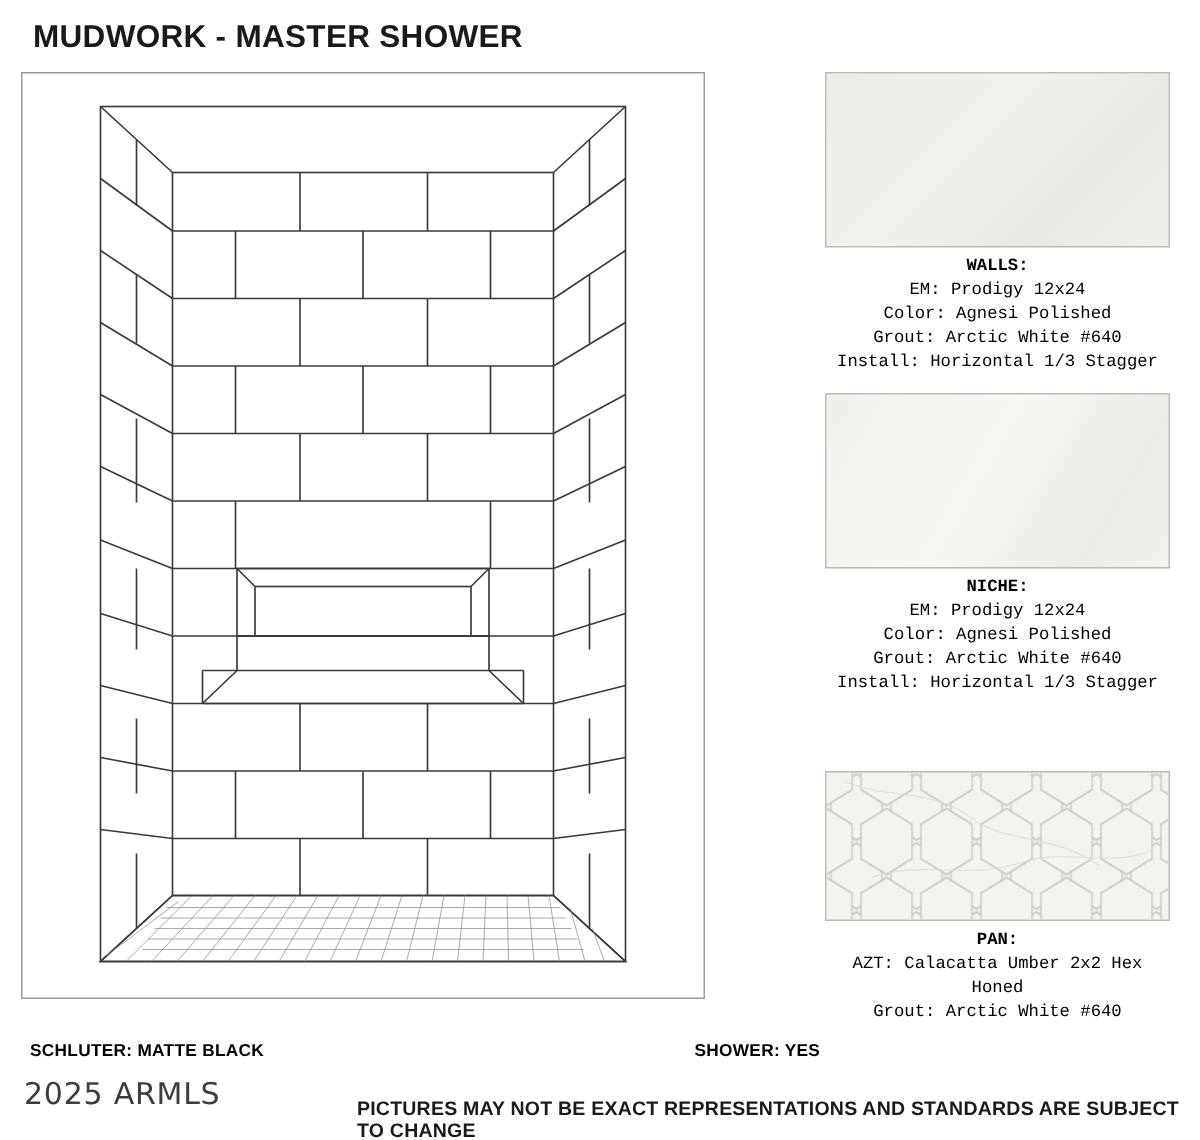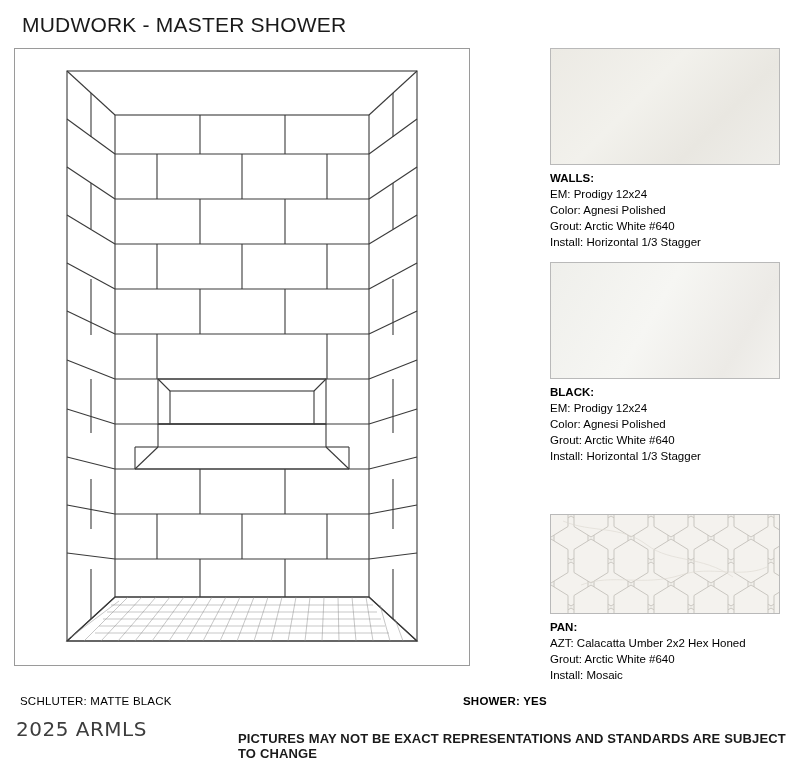--- a/index.html
+++ b/index.html
@@ -14,21 +14,21 @@
     font-family: "Liberation Sans", sans-serif;
     color: #000000;
     overflow: hidden;
   }
 
   #page-title {
     position: absolute;
     left: 22px;
     top: 13px;
     font-size: 21px;
-    font-weight: normal;
+    font-weight: bold;
     letter-spacing: 0.2px;
     color: #1a1a1a;
   }
 
   
   #drawing-panel {
     position: absolute;
     left: 14px;
     top: 48px;
     width: 456px;
@@ -61,40 +61,41 @@
   }
   .swatch-niche {
     height: 117px;
     background: linear-gradient(120deg, #efefeb 0%, #f6f6f3 45%, #eceae6 80%, #f3f2ef 100%);
   }
   .swatch-pan {
     height: 100px;
     background: #f2f0ec;
   }
   .card-caption {
-    text-align: left;
+    text-align: center;
     margin-top: 5px;
+    font-family: Liberation Mono, monospace;
   }
   .card-title {
     font-size: 11.5px;
     font-weight: bold;
     line-height: 16px;
   }
   .card-line {
     font-size: 11.5px;
     line-height: 16px;
   }
 
   
   #schluter-note {
     position: absolute;
     left: 20px;
     top: 695px;
     font-size: 11.5px;
-    font-weight: normal;
+    font-weight: bold;
     letter-spacing: 0.2px;
   }
   #bench-note {
     position: absolute;
     left: 463px;
     top: 695px;
     font-size: 11.5px;
     font-weight: bold;
     letter-spacing: 0.2px;
   }
@@ -263,21 +264,21 @@
     <div class="card-line">EM: Prodigy 12x24</div>
     <div class="card-line">Color: Agnesi Polished</div>
     <div class="card-line">Grout: Arctic White #640</div>
     <div class="card-line">Install: Horizontal 1/3 Stagger</div>
   </div>
 </div>
 
 <div class="material-card" style="left:550px; top:262px;">
   <div class="swatch swatch-niche"></div>
   <div class="card-caption">
-    <div class="card-title">BLACK:</div>
+    <div class="card-title">NICHE:</div>
     <div class="card-line">EM: Prodigy 12x24</div>
     <div class="card-line">Color: Agnesi Polished</div>
     <div class="card-line">Grout: Arctic White #640</div>
     <div class="card-line">Install: Horizontal 1/3 Stagger</div>
   </div>
 </div>
 
 <div class="material-card" style="left:550px; top:478px;margin-top:36px;">
   <div class="swatch swatch-pan">
     <svg width="228" height="98" viewBox="0 0 228 98" xmlns="http://www.w3.org/2000/svg">
@@ -296,20 +297,19 @@
       <g fill="none" stroke="#ddd9d2" stroke-width="0.8" opacity="0.8">
         <path d="M12,6 C40,18 70,10 96,30 C120,48 150,40 182,62"></path>
         <path d="M30,70 C62,58 92,72 130,60 C160,50 190,64 216,52"></path>
       </g>
     </svg>
   </div>
   <div class="card-caption">
     <div class="card-title">PAN:</div>
     <div class="card-line">AZT: Calacatta Umber 2x2 Hex Honed</div>
     <div class="card-line">Grout: Arctic White #640</div>
-    <div class="card-line">Install: Mosaic</div>
   </div>
 </div>
 
 <div id="schluter-note">SCHLUTER: MATTE BLACK</div>
 <div id="bench-note">SHOWER: YES</div>
 <div id="watermark">2025 ARMLS</div>
 <div id="disclaimer">PICTURES MAY NOT BE EXACT REPRESENTATIONS AND STANDARDS ARE SUBJECT TO CHANGE</div>
 
 </body></html>

